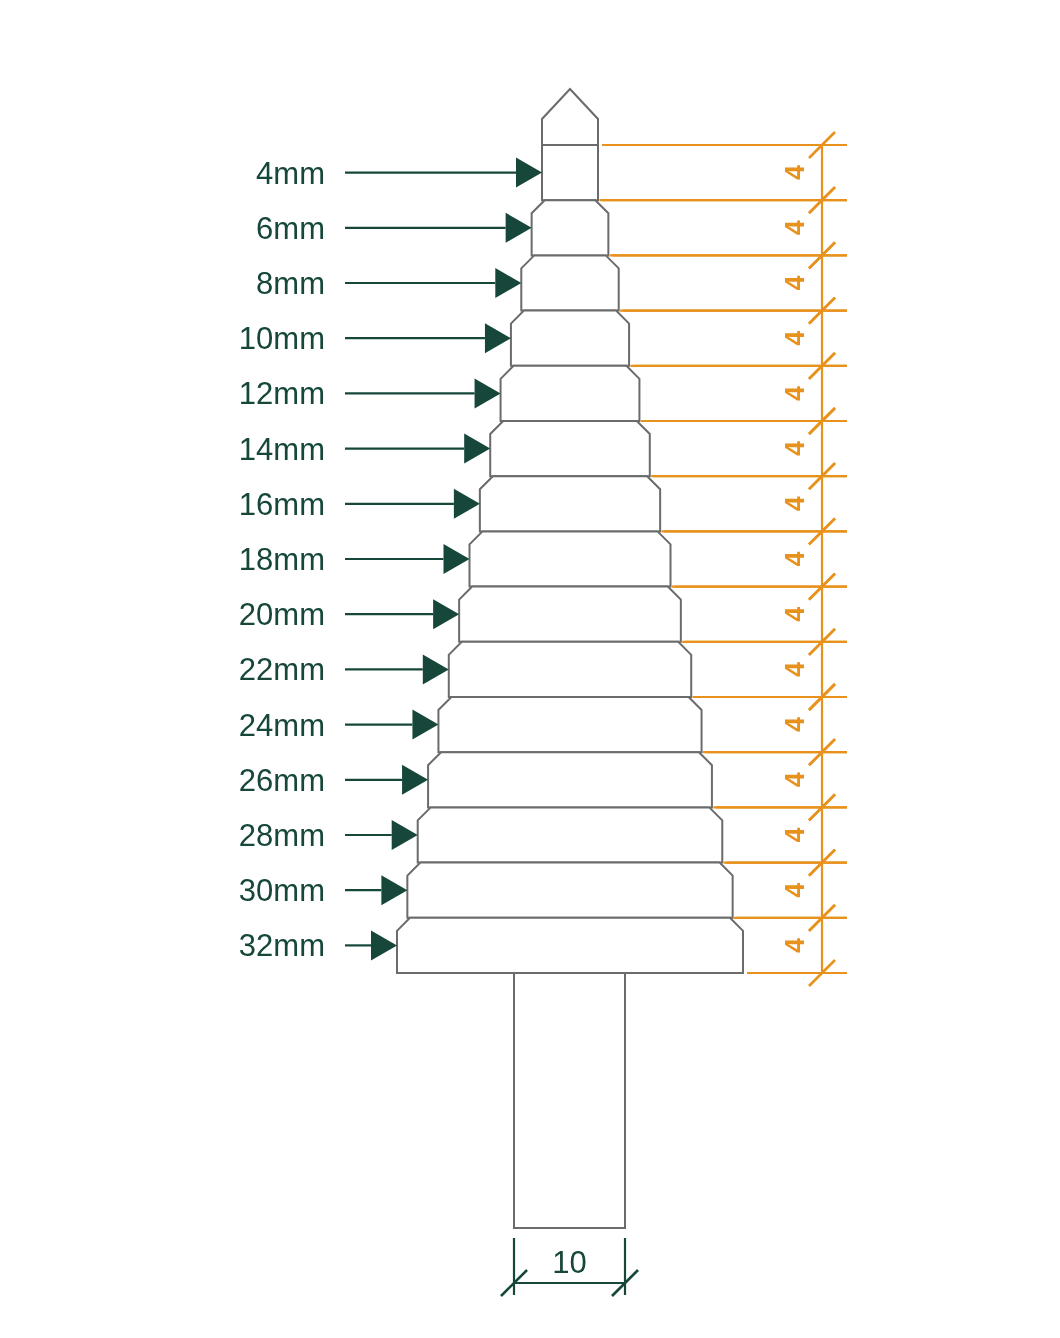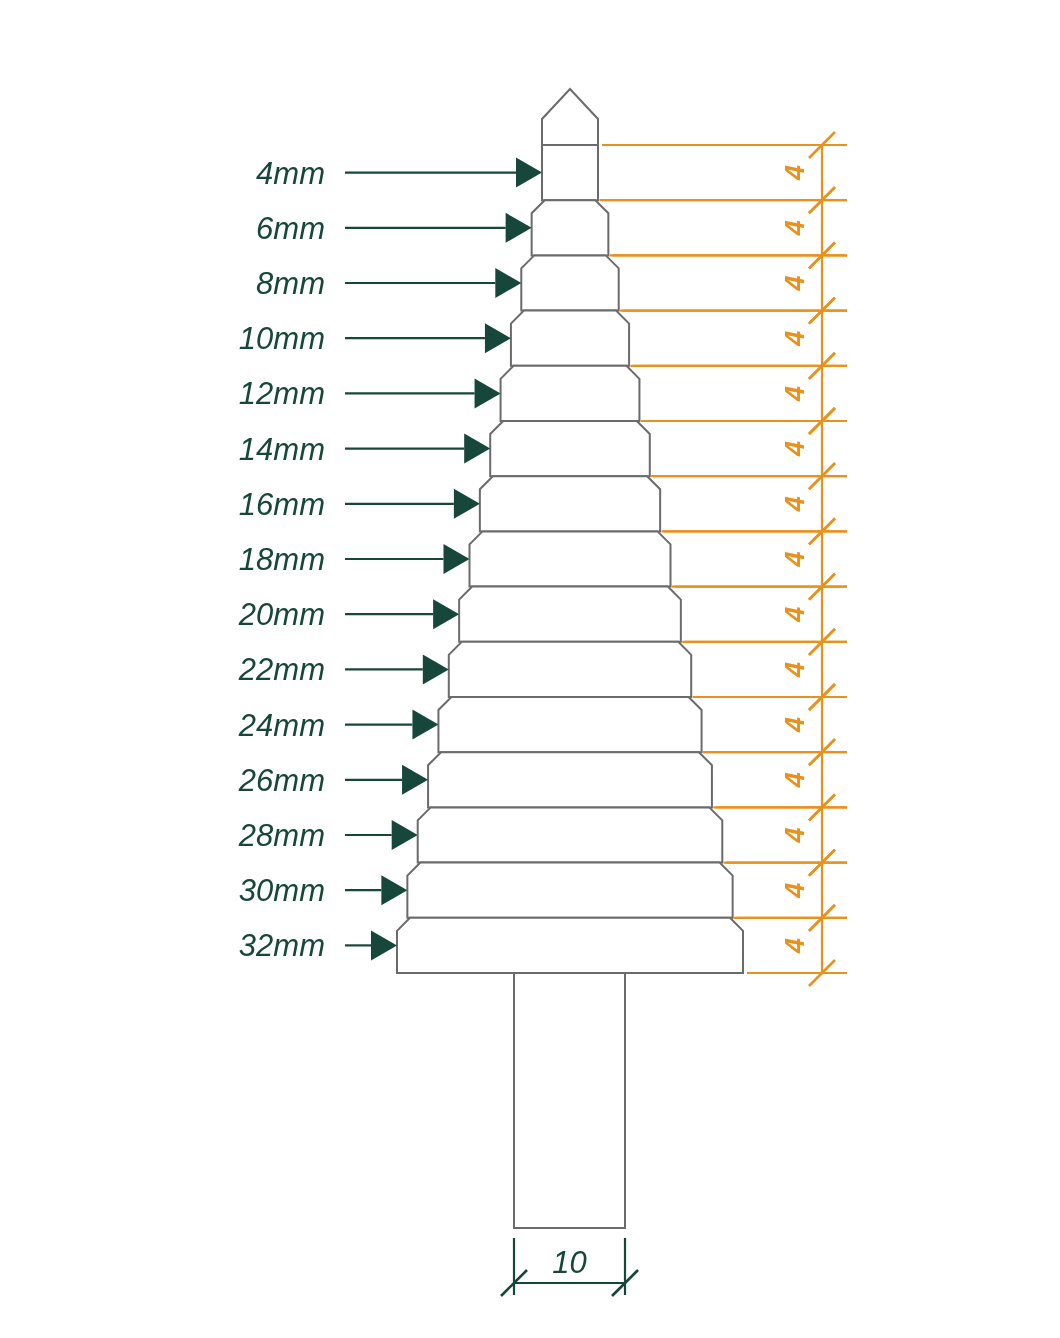--- a/index.html
+++ b/index.html
@@ -9,21 +9,20 @@
   }
   body {
     font-family: "Liberation Sans", sans-serif;
   }
   #stage {
     position: relative;
     width: 1060px;
     height: 1338px;
     background: #ffffff;
     overflow: hidden;
-    font-style: italic;
   }
   #drawing-svg {
     position: absolute;
     left: 0;
     top: 0;
     width: 1060px;
     height: 1338px;
     display: block;
   }
   .step-label-text {

